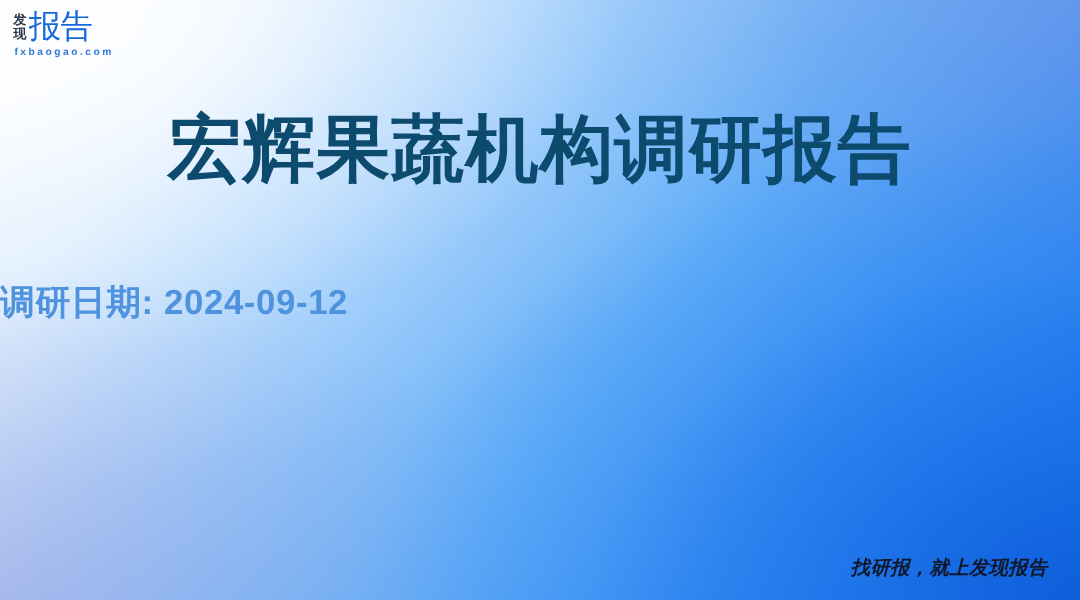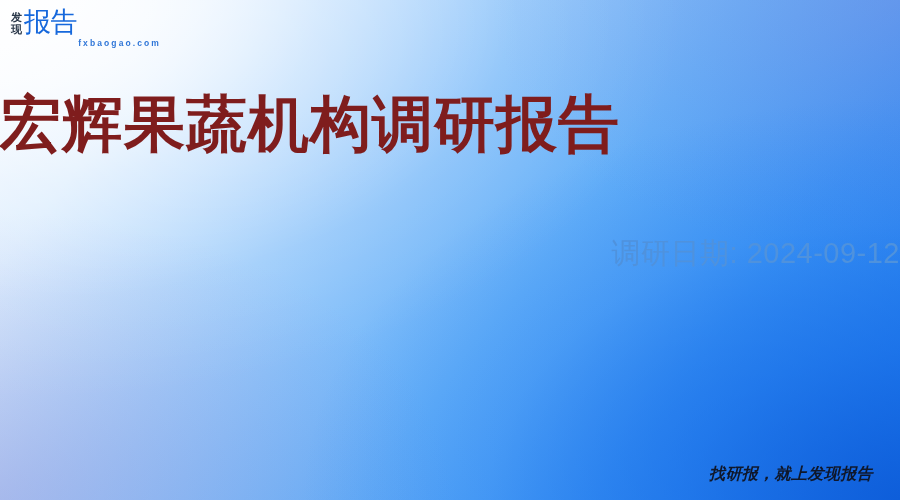--- a/index.html
+++ b/index.html
@@ -75,54 +75,53 @@
     letter-spacing: -0.5px;
   }
   .logo-url {
     margin-top: 2px;
     margin-left: 1px;
     font-size: 8.5px;
     font-weight: 700;
     letter-spacing: 2.1px;
     color: #2f76d8;
     line-height: 10px;
-    text-align: right;
   }
 
   
   #title-block {
     position: absolute;
     left: 0;
     top: 0;
     width: 900px;
     height: 500px;
     z-index: 5;
     pointer-events: none;
   }
   #main-title {
     position: absolute;
     left: 0;
     top: 87px;
     width: 900px;
-    text-align: left;
+    text-align: center;
     font-size: 61px;
     font-weight: 700;
-    color: #7f1d1d;
+    color: #0c4a6e;
     letter-spacing: 1px;
     line-height: 74px;
     white-space: nowrap;
   }
   #subtitle {
     position: absolute;
     left: 0;
     top: 233px;
     width: 900px;
-    text-align: right;
+    text-align: left;
     font-size: 29px;
-    font-weight: 400;
+    font-weight: 700;
     color: #4f92dd;
     letter-spacing: 0.5px;
     line-height: 40px;
     white-space: nowrap;
   }
 
   
   #footer-slogan {
     position: absolute;
     right: 27px;

